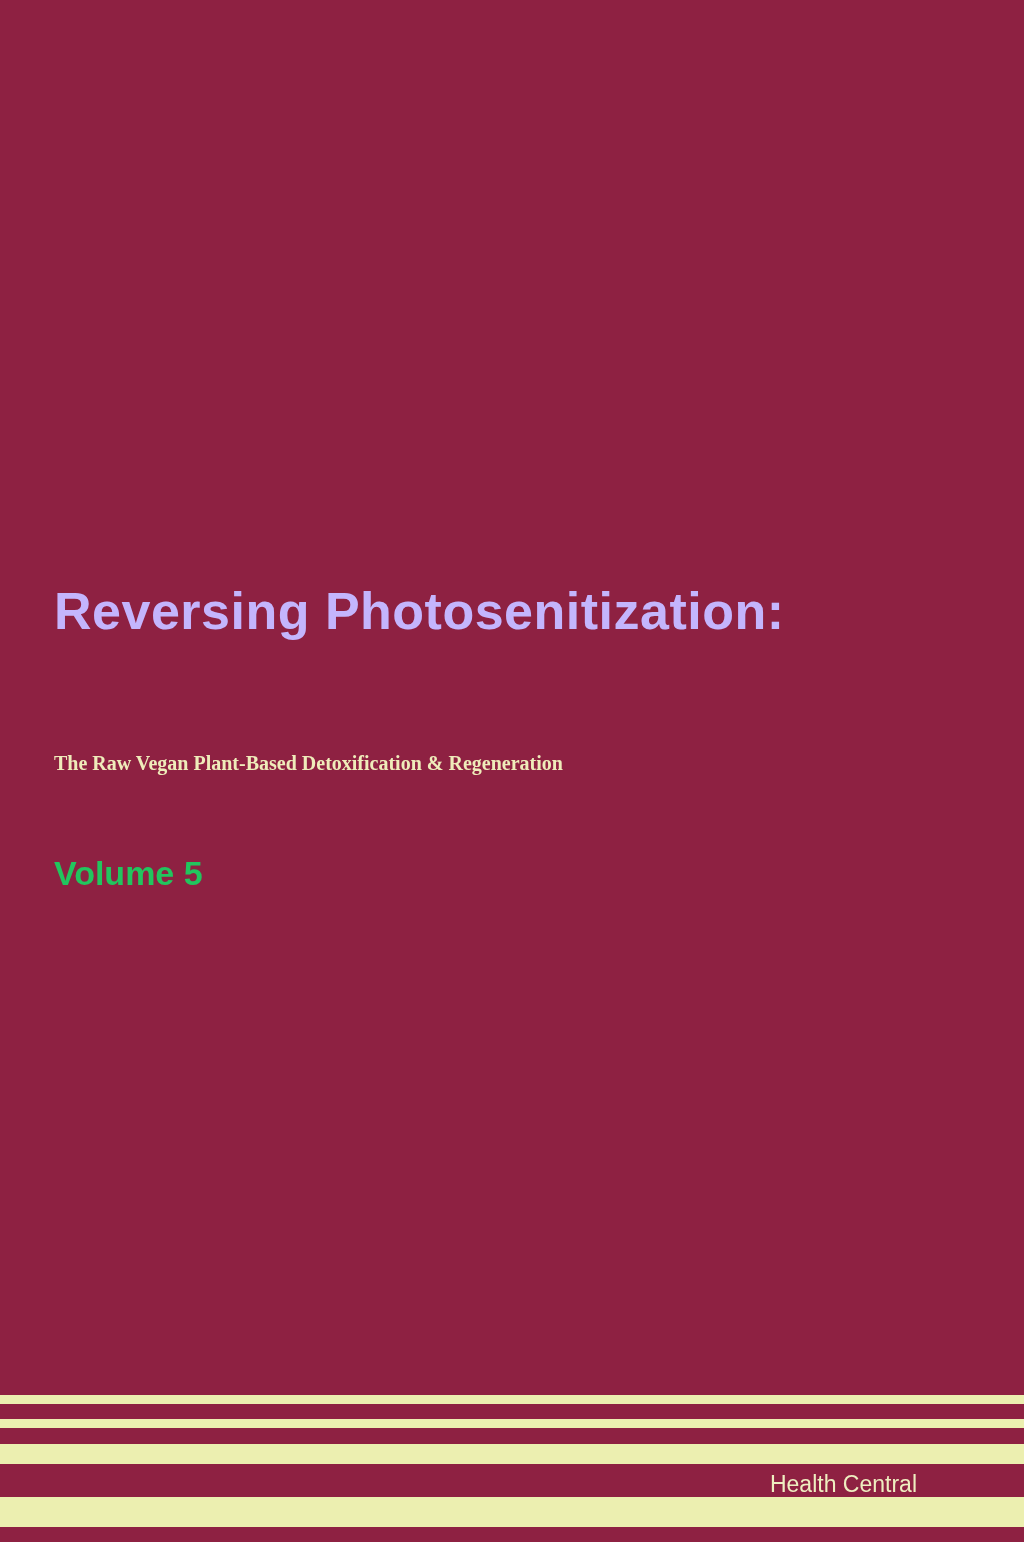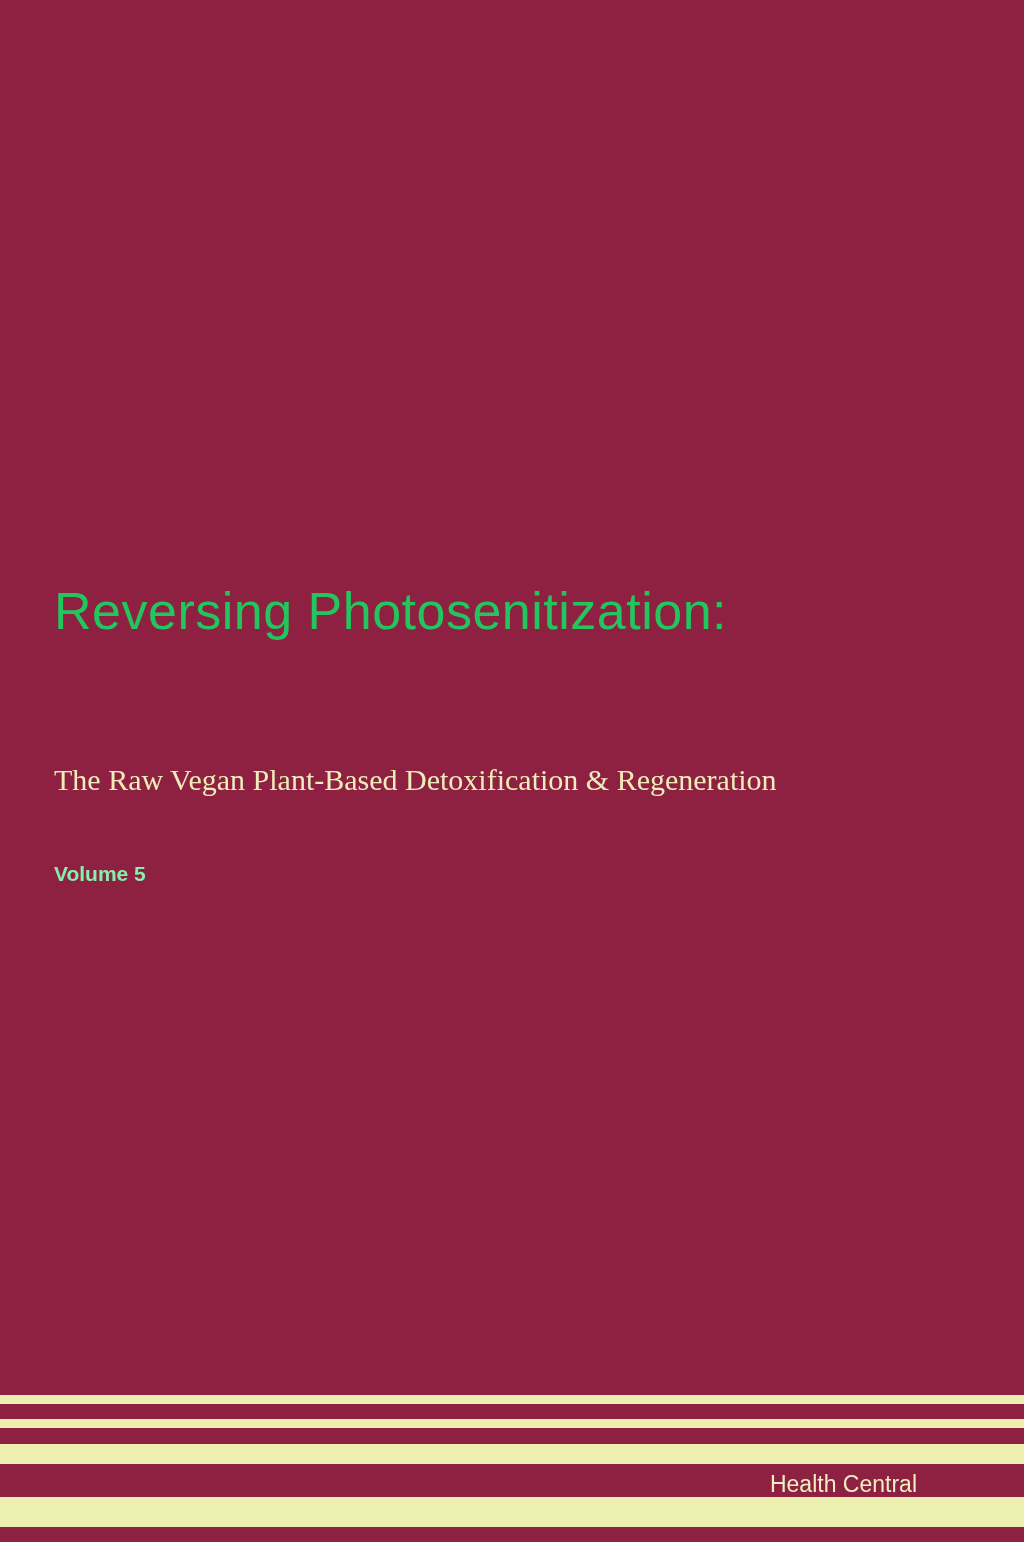--- a/index.html
+++ b/index.html
@@ -12,46 +12,45 @@
     width: 1024px;
     height: 1542px;
     background: #8e2142;
     overflow: hidden;
     font-family: "Liberation Sans", sans-serif;
   }
   .title-block {
     position: absolute;
     left: 54px;
     top: 578px;
-    color: #22c55e;
+    color: #c4b5fd;
     font-family: "Liberation Sans", sans-serif;
-    font-weight: normal;
+    font-weight: bold;
     font-size: 52px;
     line-height: 66px;
     letter-spacing: 0.5px;
   }
   .subtitle-block {
     position: absolute;
     left: 54px;
     top: 746px;
     color: #efecba;
     font-family: "Liberation Serif", serif;
-    font-weight: normal;
-    font-size: 30px;
+    font-weight: bold;
+    font-size: 20px;
     line-height: 35px;
-    margin-top: 16px;
   }
   .volume {
     position: absolute;
     left: 54px;
     top: 856px;
-    color: #86efac;
+    color: #22c55e;
     font-family: "Liberation Sans", sans-serif;
     font-weight: bold;
-    font-size: 21px;
+    font-size: 34px;
     line-height: 35px;
   }
   .stripe {
     position: absolute;
     left: 0;
     width: 1024px;
     background: #ecefb0;
   }
   .stripe-1 { top: 1395px; height: 9px; }
   .stripe-2 { top: 1419px; height: 9px; }

